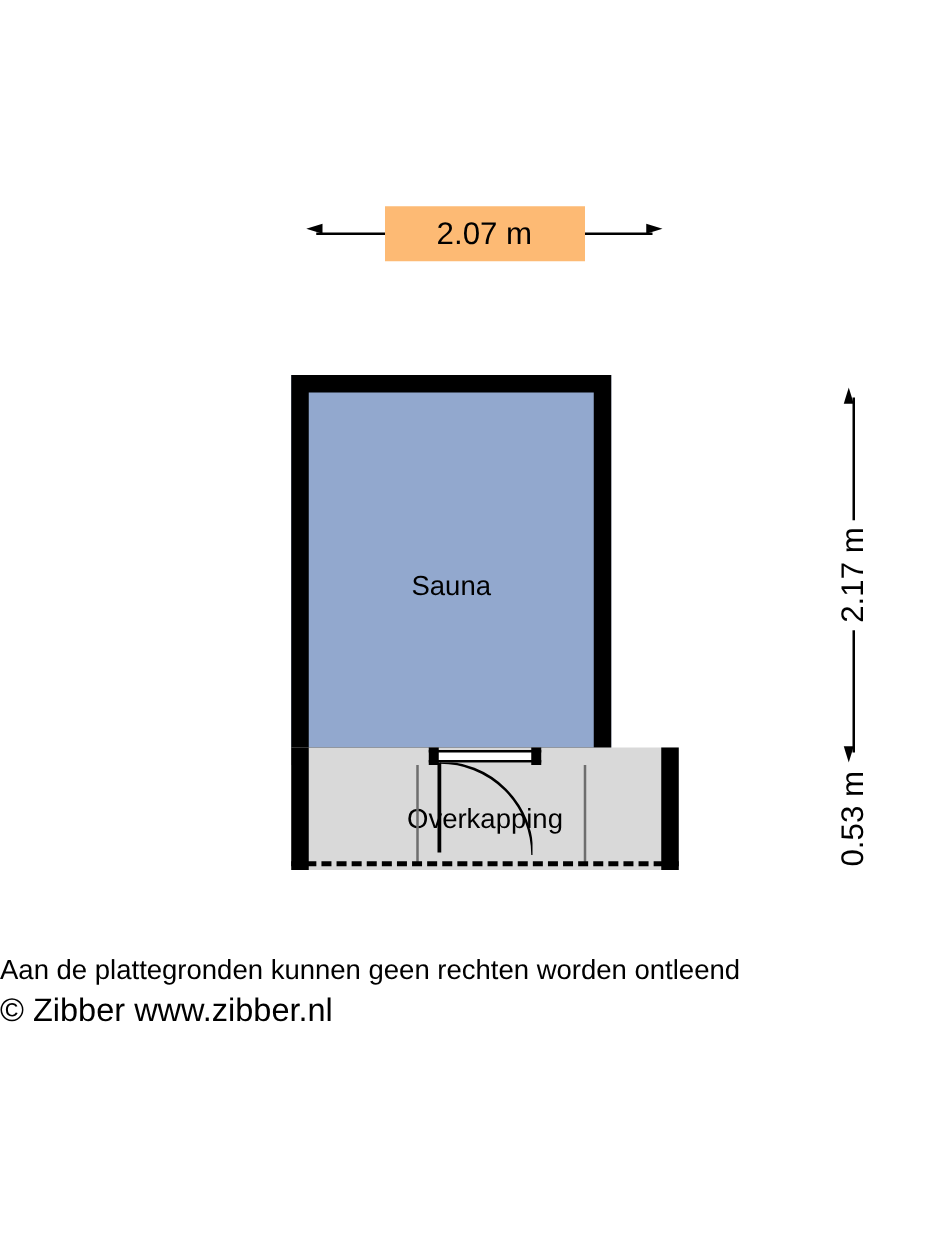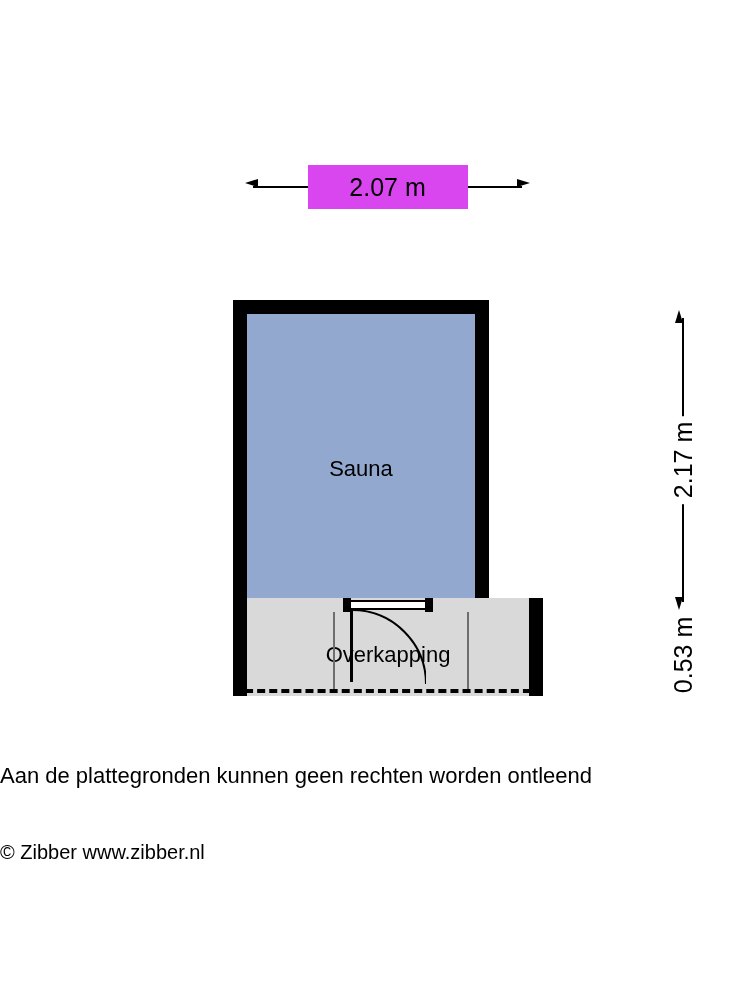--- a/index.html
+++ b/index.html
@@ -57,21 +57,21 @@
     right: 0;
     border-left: 13px solid #000;
   }
   .dim-top .label {
     position: absolute;
     left: 0;
     right: 0;
     top: 0;
     text-align: center;
     font-size: 25px;
-    background: #d946ef;
+    background: #fdba74;
     width: 160px;
     margin: 0 auto;
     line-height: 44px;
   }
 
   
   .dim-right {
     position: absolute;
     width: 46px;
   }
@@ -265,23 +265,22 @@
     left: 0;
     top: 760px;
     width: 734px;
     text-align: left;
   }
   .footer .line1 {
     font-size: 22px;
     line-height: 32px;
   }
   .footer .line2 {
-    font-size: 20px;
+    font-size: 26px;
     line-height: 32px;
-    margin-top: 44px;
   }
 </style>
 </head>
 <body>
 
 <div id="floorplan">
 
   <div class="dim-top">
     <div class="arrow-l"></div>
     <div class="line"></div>

